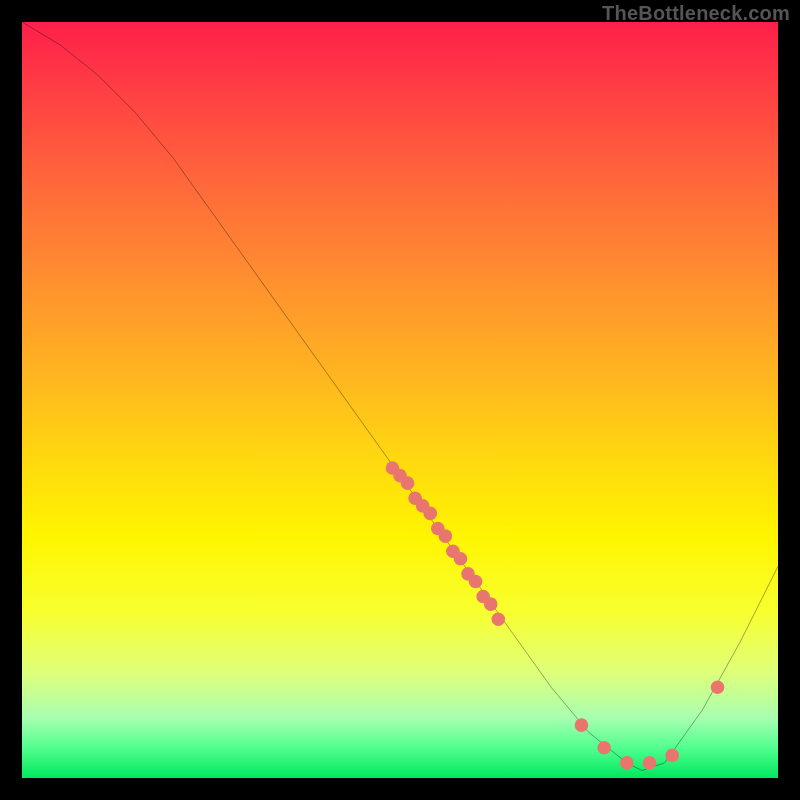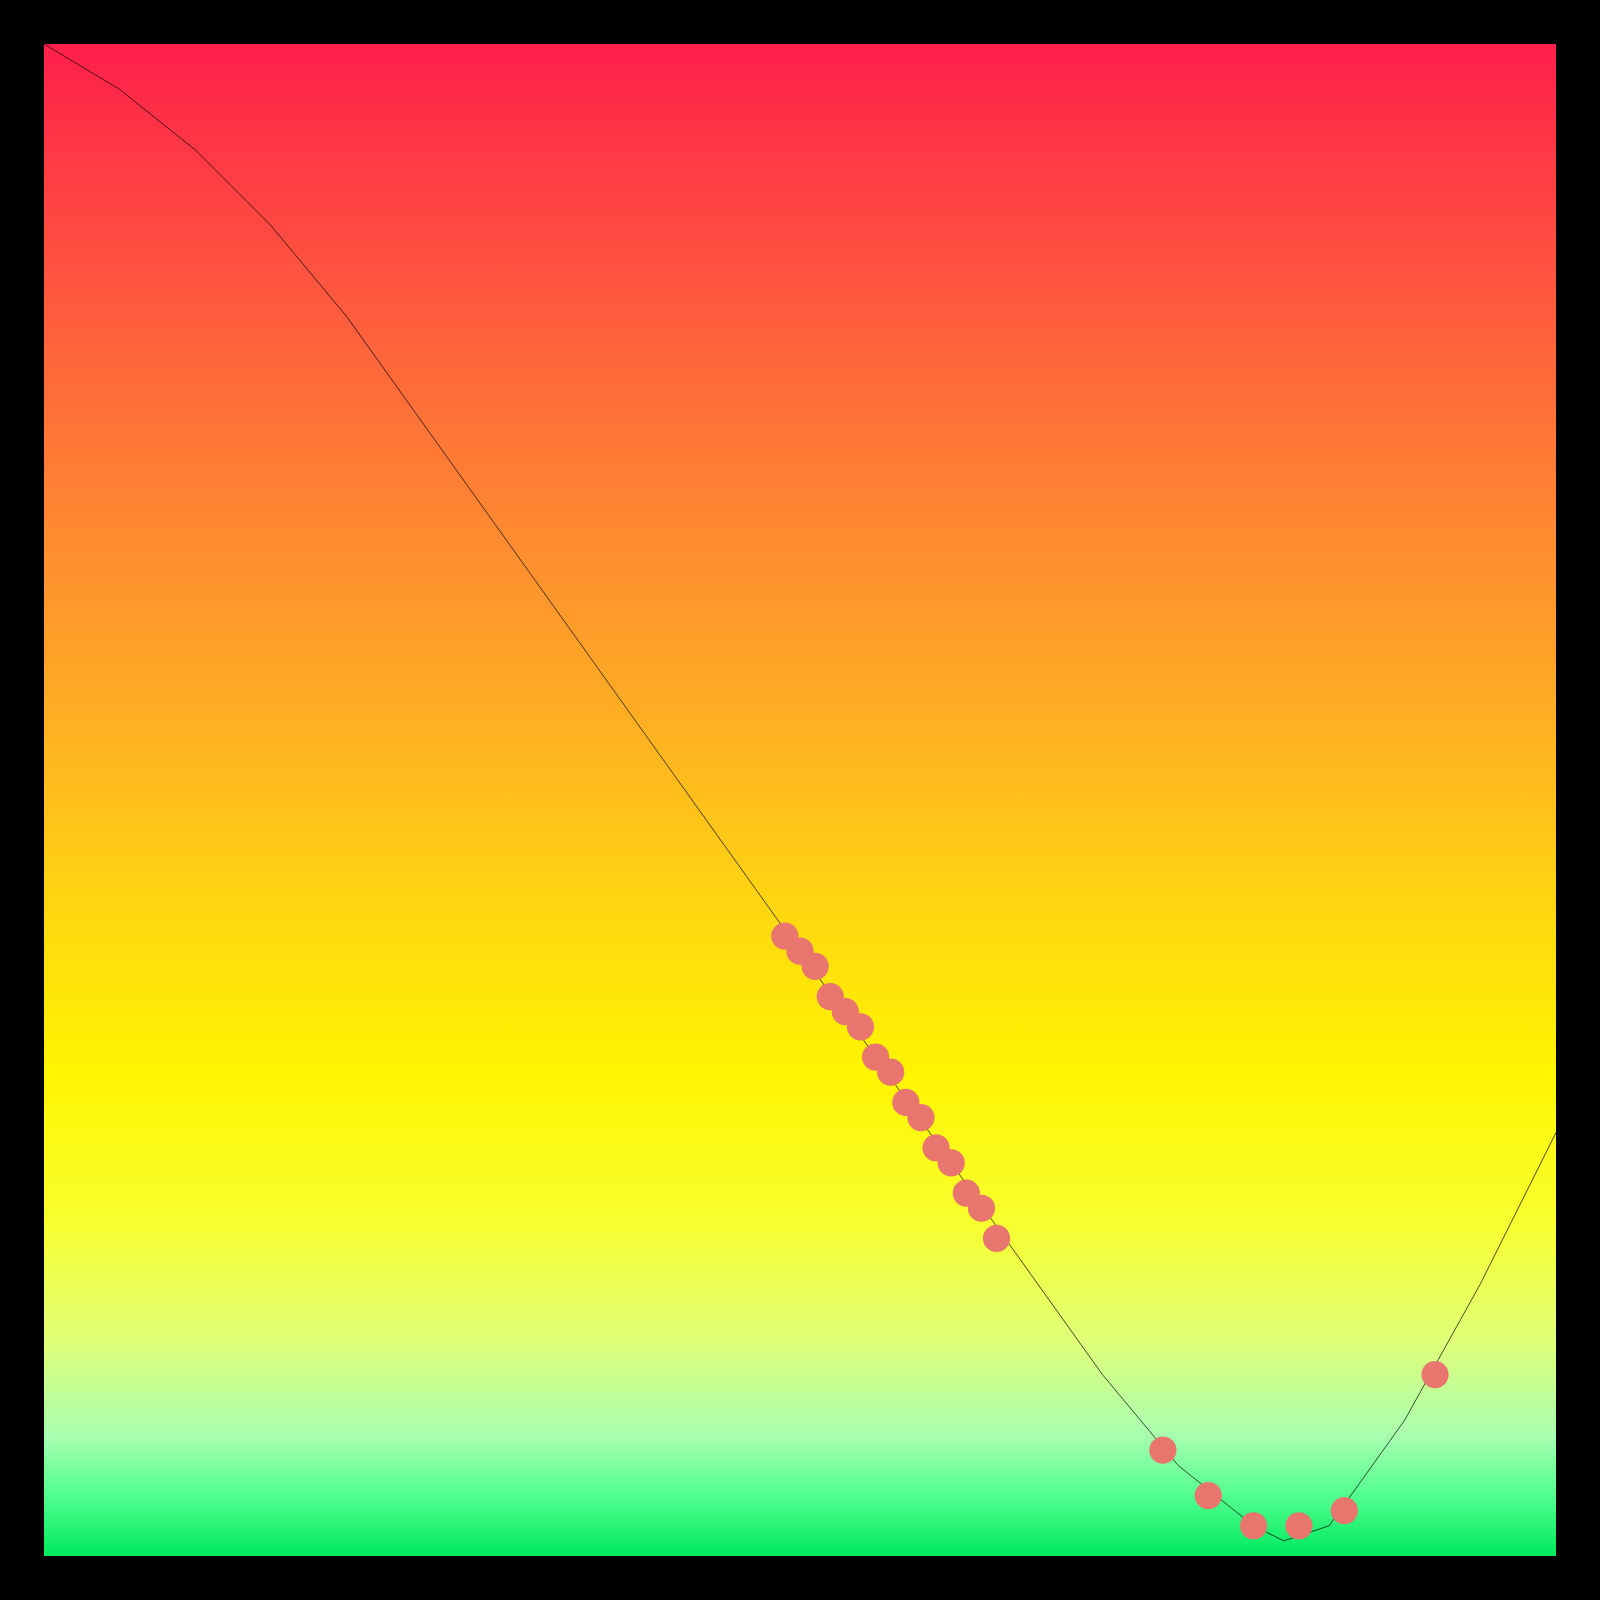--- a/index.html
+++ b/index.html
@@ -53,20 +53,21 @@
     left: 0;
     top: 0;
     width: 756px;
     height: 756px;
   }
 </style>
 </head>
 <body>
 
 <div class="frame">
+  <div class="watermark">TheBottleneck.com</div>
 
   <div class="plot-area">
     <svg class="curve" viewBox="0 0 100 100" preserveAspectRatio="none">
       <path fill="none" stroke="#000" stroke-width="0.35" vector-effect="non-scaling-stroke" d="M0.00 0.00 L5.00 3.00 L10.00 7.00 L15.00 12.00 L20.00 18.00 L25.00 25.00 L30.00 32.00 L35.00 39.00 L40.00 46.00 L45.00 53.00 L50.00 60.00 L55.00 67.00 L60.00 74.00 L65.00 81.00 L70.00 88.00 L75.00 94.00 L80.00 98.00 L82.00 99.00 L85.00 98.00 L90.00 91.00 L95.00 82.00 L100.00 72.00"></path>
       <g id="marker-group">
           <circle cx="49" cy="59" r="0.9" fill="#e8766f"></circle>
           <circle cx="50" cy="60" r="0.9" fill="#e8766f"></circle>
           <circle cx="51" cy="61" r="0.9" fill="#e8766f"></circle>
           <circle cx="52" cy="63" r="0.9" fill="#e8766f"></circle>
           <circle cx="53" cy="64" r="0.9" fill="#e8766f"></circle>

